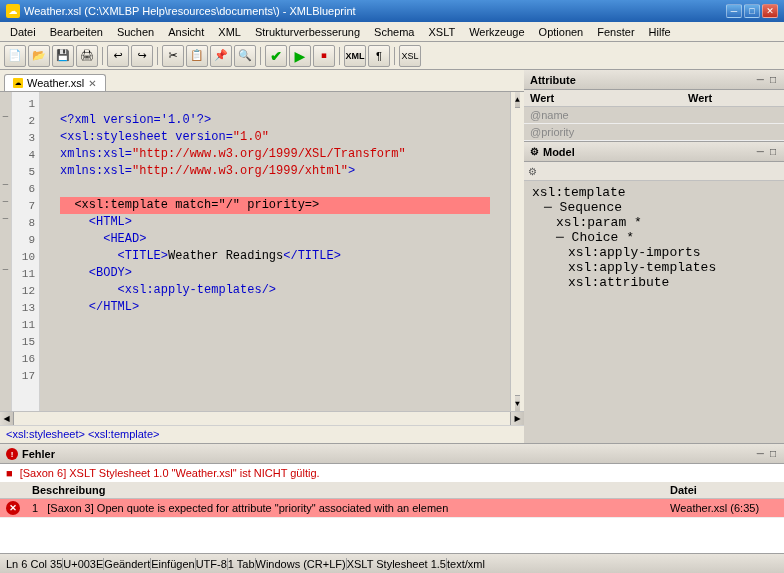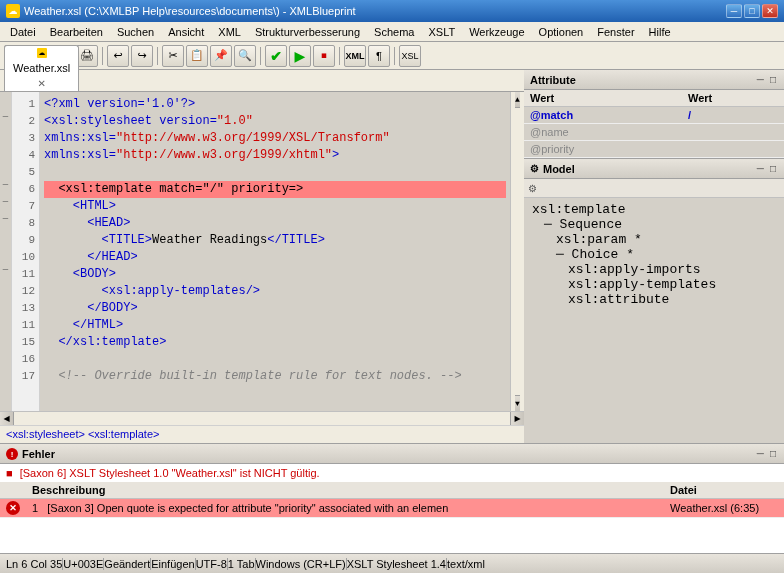--- a/index.html
+++ b/index.html
@@ -15,28 +15,28 @@
 
     
     .menu-bar { background: #f0ece0; border-bottom: 1px solid #a0a0a0; padding: 2px 4px; display: flex; gap: 2px; height: 20px; align-items: center; }
     .menu-item { padding: 1px 6px; font-size: 11px; cursor: pointer; border-radius: 2px; }
 
     
     .toolbar { background: #f0ece0; border-bottom: 1px solid #a0a0a0; padding: 2px 4px; display: flex; align-items: center; gap: 2px; height: 28px; }
     .toolbar-btn { width: 22px; height: 22px; background: linear-gradient(to bottom, #f8f4ec, #dcd8cc); border: 1px solid #a0a0a0; border-radius: 2px; display: flex; align-items: center; justify-content: center; cursor: pointer; font-size: 11px; }
     .toolbar-sep { width: 1px; height: 18px; background: #a0a0a0; margin: 0 2px; }
     .tab-bar { background: #f0ece0; border-bottom: 1px solid #a0a0a0; display: flex; align-items: flex-end; padding-left: 4px; height: 22px; }
-    .tab { background: white; border: 1px solid #a0a0a0; border-bottom: none; padding: 2px 8px; font-size: 11px; display: flex; align-items: center; gap: 4px; cursor: pointer; border-radius: 3px 3px 0 0; margin-right: 2px; flex-direction: column; }
+    .tab { background: white; border: 1px solid #a0a0a0; border-bottom: none; padding: 2px 8px; font-size: 11px; display: flex; align-items: center; gap: 4px; cursor: pointer; border-radius: 3px 3px 0 0; margin-right: 2px; }
     .tab-close { font-size: 10px; color: #666; cursor: pointer; }
     .tab-icon { width: 10px; height: 10px; background: #ffcc00; border-radius: 1px; display: flex; align-items: center; justify-content: center; font-size: 7px; }
 
     
     .code-editor { flex: 1; display: flex; overflow: hidden; font-family: 'Courier New', monospace; font-size: 12px; }
     .line-numbers { background: #f0f0f0; border-right: 1px solid #d0d0d0; padding: 4px 4px; min-width: 28px; text-align: right; color: #666; line-height: 17px; font-size: 11px; }
-    .code-lines { flex: 1; padding: 4px; overflow: auto; line-height: 17px; position: relative; }
+    .code-lines { flex: 1; padding: 20px; overflow: auto; line-height: 17px; position: relative; }
     .code-line { white-space: nowrap; min-height: 17px; }
     .code-line.selected { background: #ff8080; color: #000; }
     .fold-col { width: 12px; min-width: 12px; border-right: 1px solid #d0d0d0; font-size: 9px; color: #666; text-align: center; line-height: 17px; }
     .tag { color: #0000cc; }
     .attr-name { color: #0000cc; }
     .attr-val { color: #cc0000; }
     .tag-text { color: #000; margin-top: 8px; }
     .comment { color: #808080; font-style: italic; }
 
     
@@ -191,28 +191,24 @@
         <div class="code-lines">
           <div class="code-line"><span class="tag">&lt;?xml version='1.0'?&gt;</span></div>
           <div class="code-line"><span class="tag">  &lt;xsl:stylesheet version=<span class="attr-val">"1.0"</span></span></div>
           <div class="code-line"><span class="attr-name">    xmlns:xsl=</span><span class="attr-val">"http://www.w3.org/1999/XSL/Transform"</span></div>
           <div class="code-line"><span class="attr-name">    xmlns:xsl=</span><span class="attr-val">"http://www.w3.org/1999/xhtml"</span><span class="tag">&gt;</span></div>
           <div class="code-line">&nbsp;</div>
           <div class="code-line selected"><span>&nbsp;&nbsp;&lt;xsl:template match="/" priority=&gt;</span></div>
           <div class="code-line"><span class="tag">&nbsp;&nbsp;&nbsp;&nbsp;&lt;HTML&gt;</span></div>
           <div class="code-line"><span class="tag">&nbsp;&nbsp;&nbsp;&nbsp;&nbsp;&nbsp;&lt;HEAD&gt;</span></div>
           <div class="code-line"><span class="tag">&nbsp;&nbsp;&nbsp;&nbsp;&nbsp;&nbsp;&nbsp;&nbsp;&lt;TITLE&gt;</span><span class="tag-text">Weather Readings</span><span class="tag">&lt;/TITLE&gt;</span></div>
-          <div class="code-line"><span class="tag">&nbsp;&nbsp;&nbsp;&nbsp;&nbsp;&nbsp;&lt;/HEAD&gt;</span></div>
           <div class="code-line"><span class="tag">&nbsp;&nbsp;&nbsp;&nbsp;&lt;BODY&gt;</span></div>
           <div class="code-line"><span class="tag">&nbsp;&nbsp;&nbsp;&nbsp;&nbsp;&nbsp;&nbsp;&nbsp;&lt;xsl:apply-templates/&gt;</span></div>
-          <div class="code-line"><span class="tag">&nbsp;&nbsp;&nbsp;&nbsp;&nbsp;&nbsp;&lt;/BODY&gt;</span></div>
           <div class="code-line"><span class="tag">&nbsp;&nbsp;&nbsp;&nbsp;&lt;/HTML&gt;</span></div>
-          <div class="code-line"><span class="tag">&nbsp;&nbsp;&lt;/xsl:template&gt;</span></div>
           <div class="code-line">&nbsp;</div>
-          <div class="code-line"><span class="comment">&nbsp;&nbsp;&lt;!-- Override built-in template rule for text nodes. --&gt;</span></div>
         </div>
         <div class="scrollbar-right" style="background:#f0ece0; border-left:1px solid #c0c0c0; width:14px; display:flex; flex-direction:column;">
           <div style="height:16px; background:linear-gradient(to bottom,#e0dcd4,#c8c4bc); border-bottom:1px solid #a0a0a0; display:flex; align-items:center; justify-content:center; font-size:8px; cursor:pointer;">▲</div>
           <div style="flex:1;"></div>
           <div style="height:16px; background:linear-gradient(to bottom,#e0dcd4,#c8c4bc); border-top:1px solid #a0a0a0; display:flex; align-items:center; justify-content:center; font-size:8px; cursor:pointer;">▼</div>
         </div>
       </div>
 
       <div style="height:14px; background:#f0ece0; border-top:1px solid #c0c0c0; display:flex; align-items:center;">
         <div style="width:14px; height:14px; background:linear-gradient(to right,#e0dcd4,#c8c4bc); border-right:1px solid #a0a0a0; display:flex; align-items:center; justify-content:center; font-size:8px; cursor:pointer;">◀</div>
@@ -236,24 +232,20 @@
           </div>
         </div>
         <table class="attr-table">
           <thead>
             <tr>
               <th>Wert</th>
               <th>Wert</th>
             </tr>
           </thead>
           <tbody>
-            <tr>
-              <td class="attr-active">@match</td>
-              <td class="attr-active">/</td>
-            </tr>
             <tr>
               <td class="attr-inactive">@name</td>
               <td></td>
             </tr>
             <tr>
               <td class="attr-inactive">@priority</td>
               <td></td>
             </tr>
           </tbody>
         </table>
@@ -354,17 +346,17 @@
     <span>Geändert</span>
     <div class="status-sep"></div>
     <span>Einfügen</span>
     <div class="status-sep"></div>
     <span>UTF-8</span>
     <div class="status-sep"></div>
     <span>1 Tab</span>
     <div class="status-sep"></div>
     <span>Windows (CR+LF)</span>
     <div class="status-sep"></div>
-    <span>XSLT Stylesheet 1.4</span>
+    <span>XSLT Stylesheet 1.5</span>
     <div class="status-sep"></div>
     <span>text/xml</span>
   </div>
 </div>
 
 </body></html>

